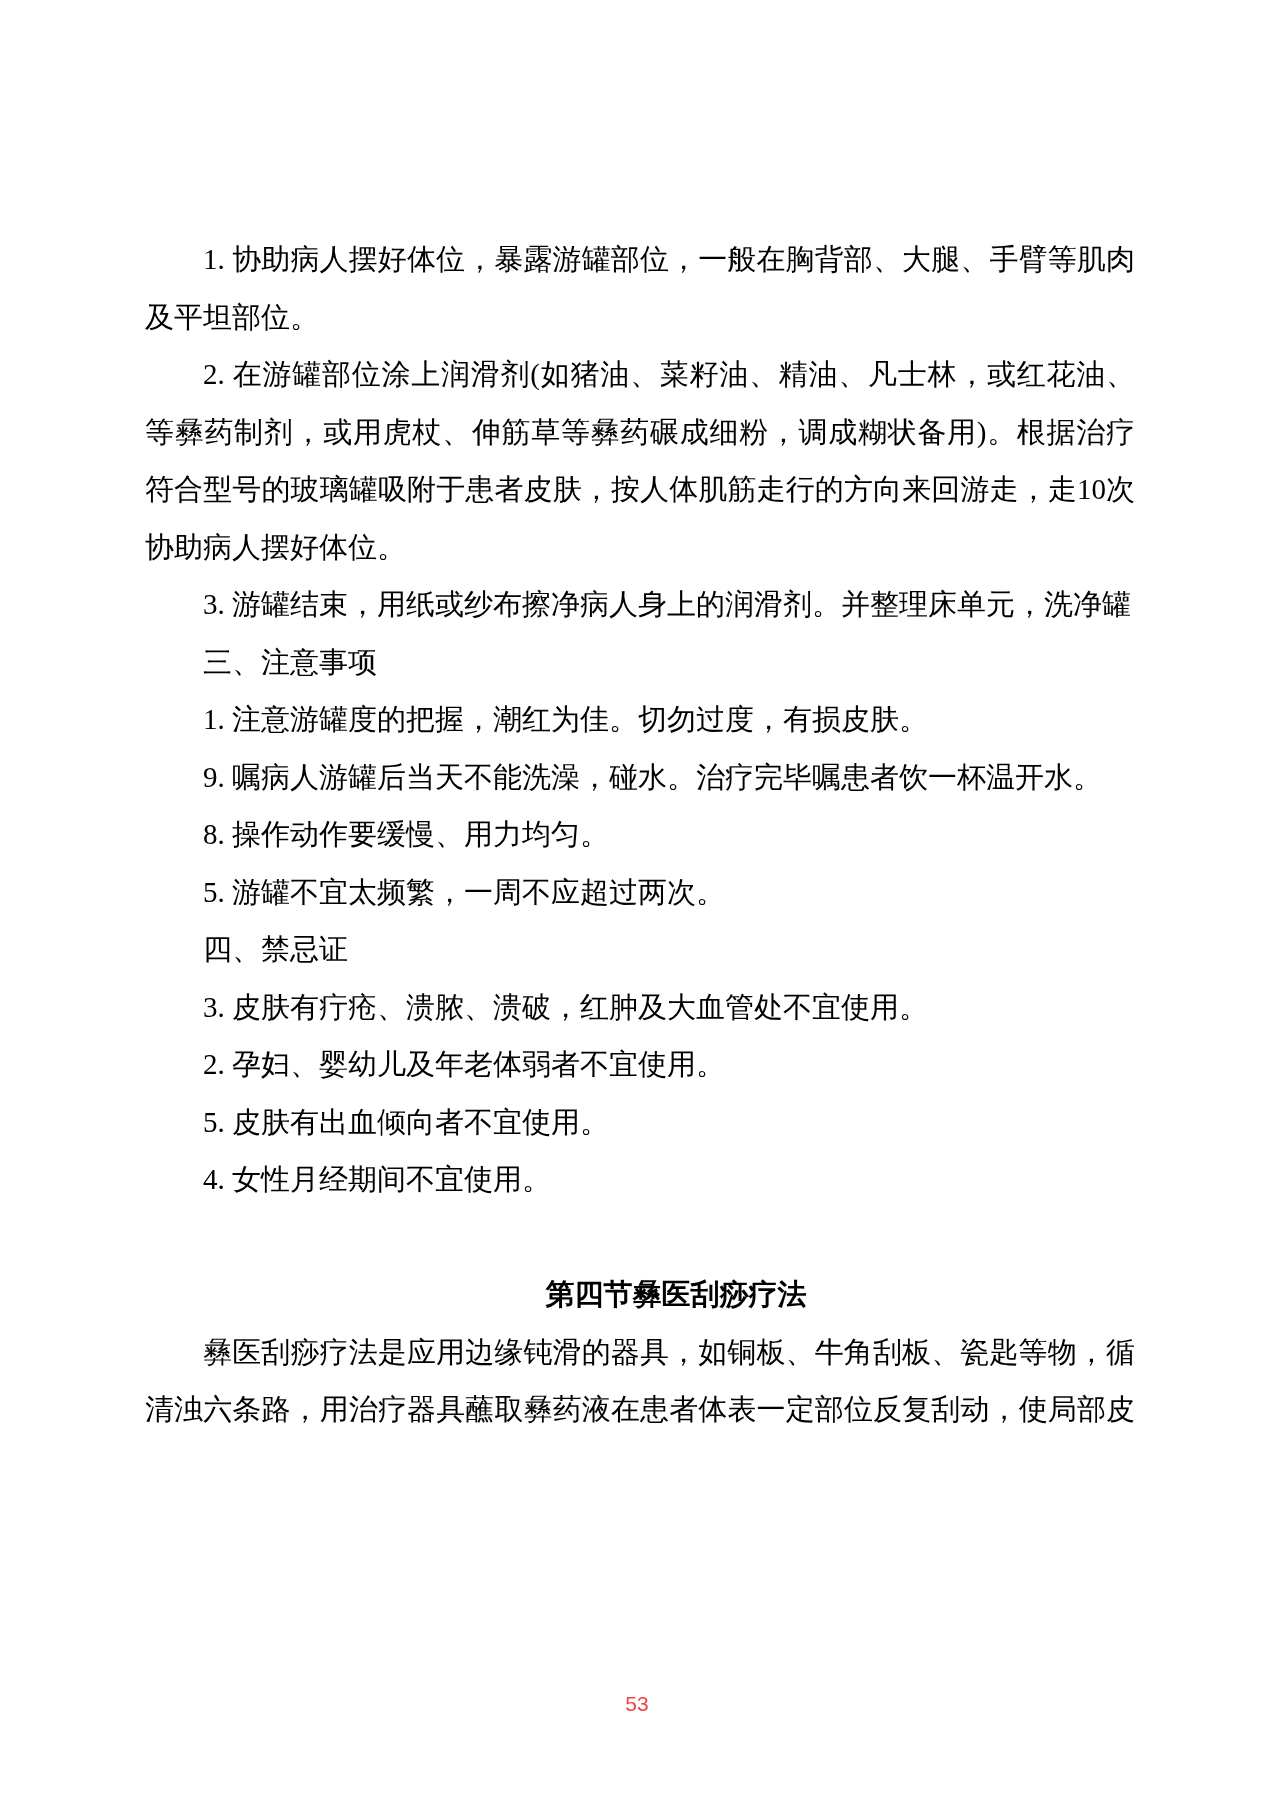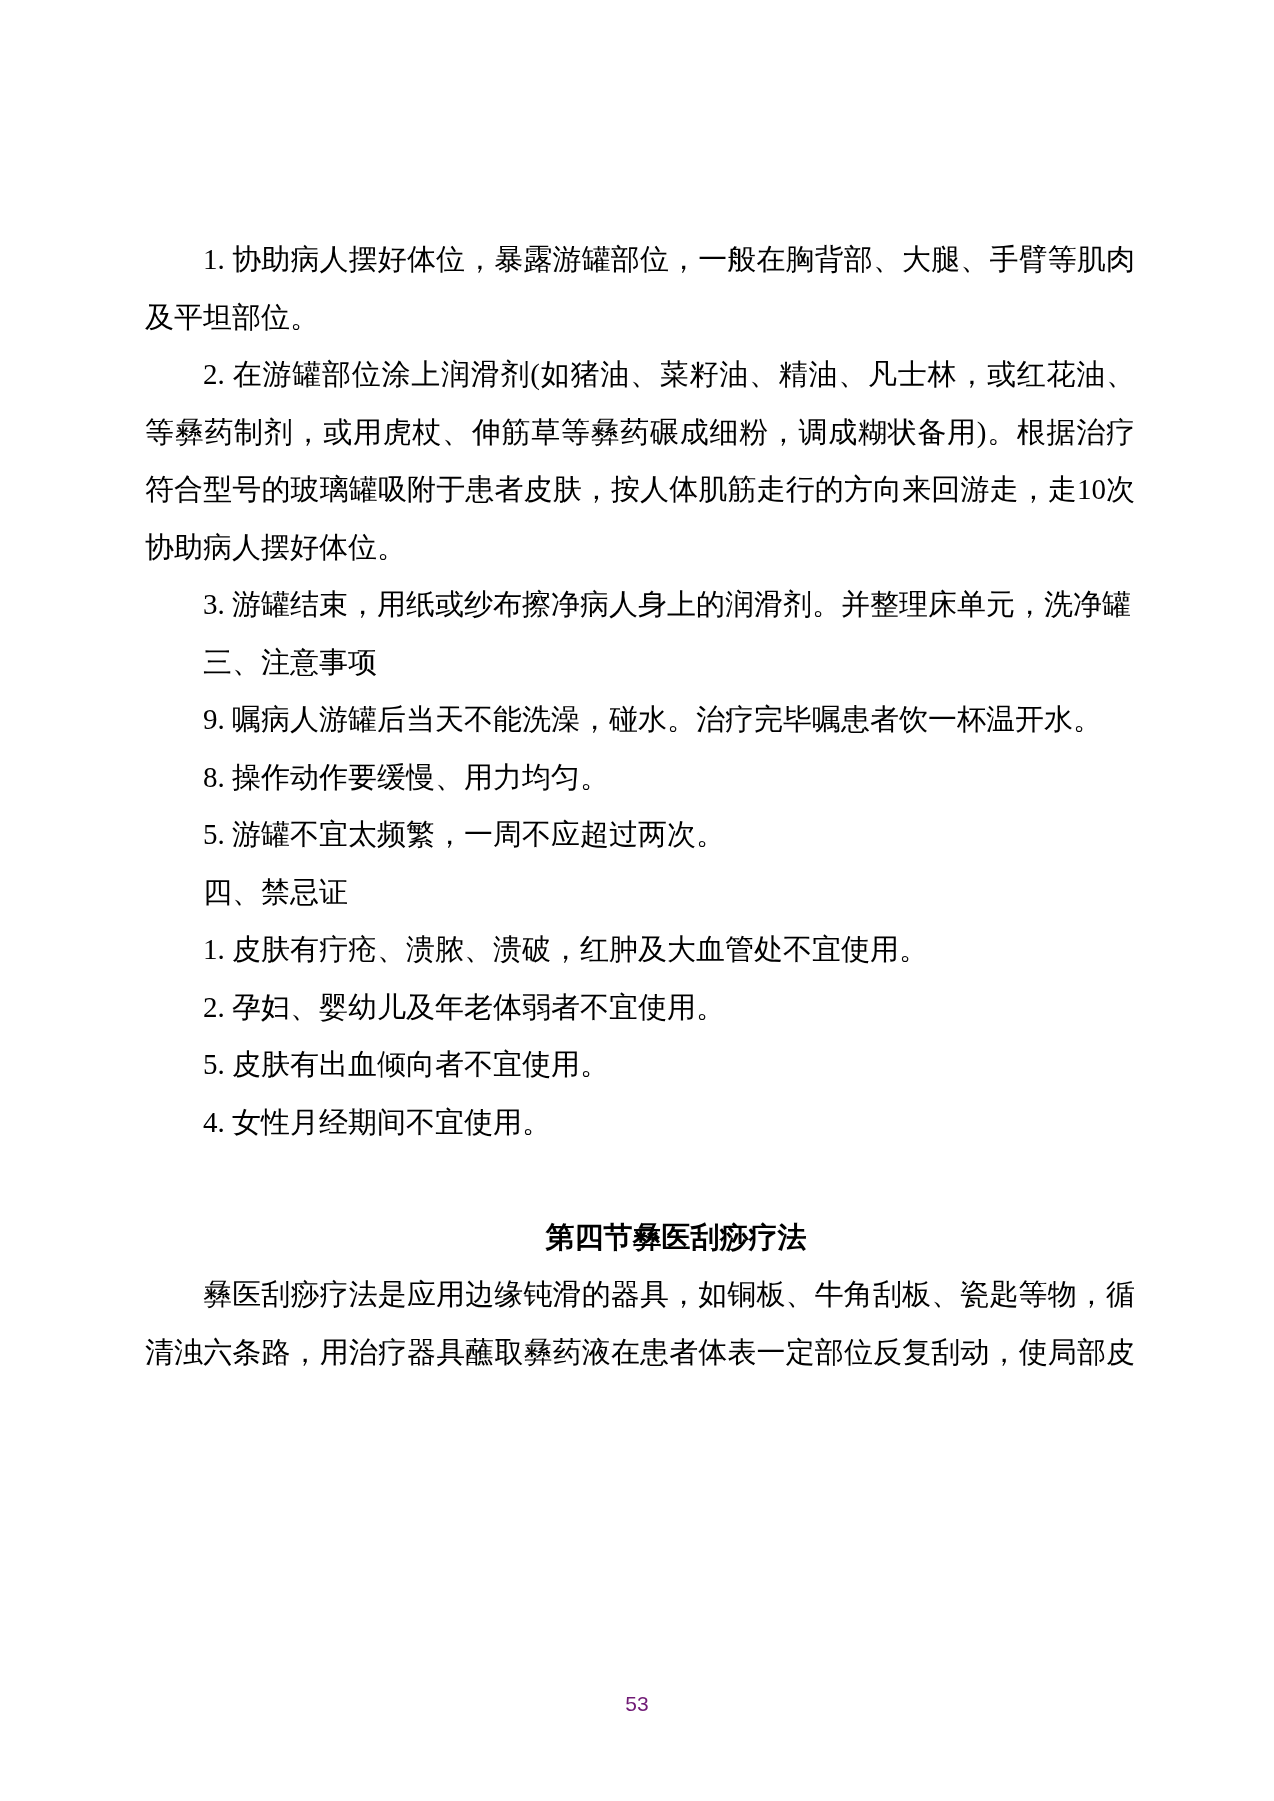--- a/index.html
+++ b/index.html
@@ -47,43 +47,44 @@
   }
   .page-number {
     position: absolute;
     left: 0;
     width: 100%;
     top: 1691px;
     text-align: center;
     font-family: "Liberation Sans", "DejaVu Sans", sans-serif;
     font-size: 21px;
     line-height: 26px;
-    color: #701a75;
+    color: #ef4444;
   }
 </style>
 </head>
 <body>
 
 <div class="page">
 
   <div class="content">
 
   <div class="line text indent fill">1. 协助病人摆好体位，暴露游罐部位，一般在胸背部、大腿、手臂等肌肉丰厚</div>
       <div class="line text">及平坦部位。</div>
       <div class="line text indent fill">2. 在游罐部位涂上润滑剂(如猪油、菜籽油、精油、凡士林，或红花油、紫草油</div>
       <div class="line text fill">等彝药制剂，或用虎杖、伸筋草等彝药碾成细粉，调成糊状备用)。根据治疗部位将</div>
       <div class="line text fill">符合型号的玻璃罐吸附于患者皮肤，按人体肌筋走行的方向来回游走，走10次左右</div>
       <div class="line text">协助病人摆好体位。</div>
       <div class="line text indent">3. 游罐结束，用纸或纱布擦净病人身上的润滑剂。并整理床单元，洗净罐具。</div>
       <div class="line text indent">三、注意事项</div>
+      <div class="line text indent">1. 注意游罐度的把握，潮红为佳。切勿过度，有损皮肤。</div>
       <div class="line text indent">9. 嘱病人游罐后当天不能洗澡，碰水。治疗完毕嘱患者饮一杯温开水。</div>
       <div class="line text indent">8. 操作动作要缓慢、用力均匀。</div>
       <div class="line text indent">5. 游罐不宜太频繁，一周不应超过两次。</div>
       <div class="line text indent">四、禁忌证</div>
-      <div class="line text indent">1. 皮肤有疔疮、溃脓、溃破，红肿及大血管处不宜使用。</div>
+      <div class="line text indent">3. 皮肤有疔疮、溃脓、溃破，红肿及大血管处不宜使用。</div>
       <div class="line text indent">2. 孕妇、婴幼儿及年老体弱者不宜使用。</div>
       <div class="line text indent">5. 皮肤有出血倾向者不宜使用。</div>
       <div class="line text indent">4. 女性月经期间不宜使用。</div>
       <div class="line blank"></div>
       <div class="line heading">第四节彝医刮痧疗法</div>
       <div class="line text indent fill">彝医刮痧疗法是应用边缘钝滑的器具，如铜板、牛角刮板、瓷匙等物，循人体</div>
       <div class="line text fill">清浊六条路，用治疗器具蘸取彝药液在患者体表一定部位反复刮动，使局部皮下出</div>
     </div>
 
   <div class="page-number">53</div>

